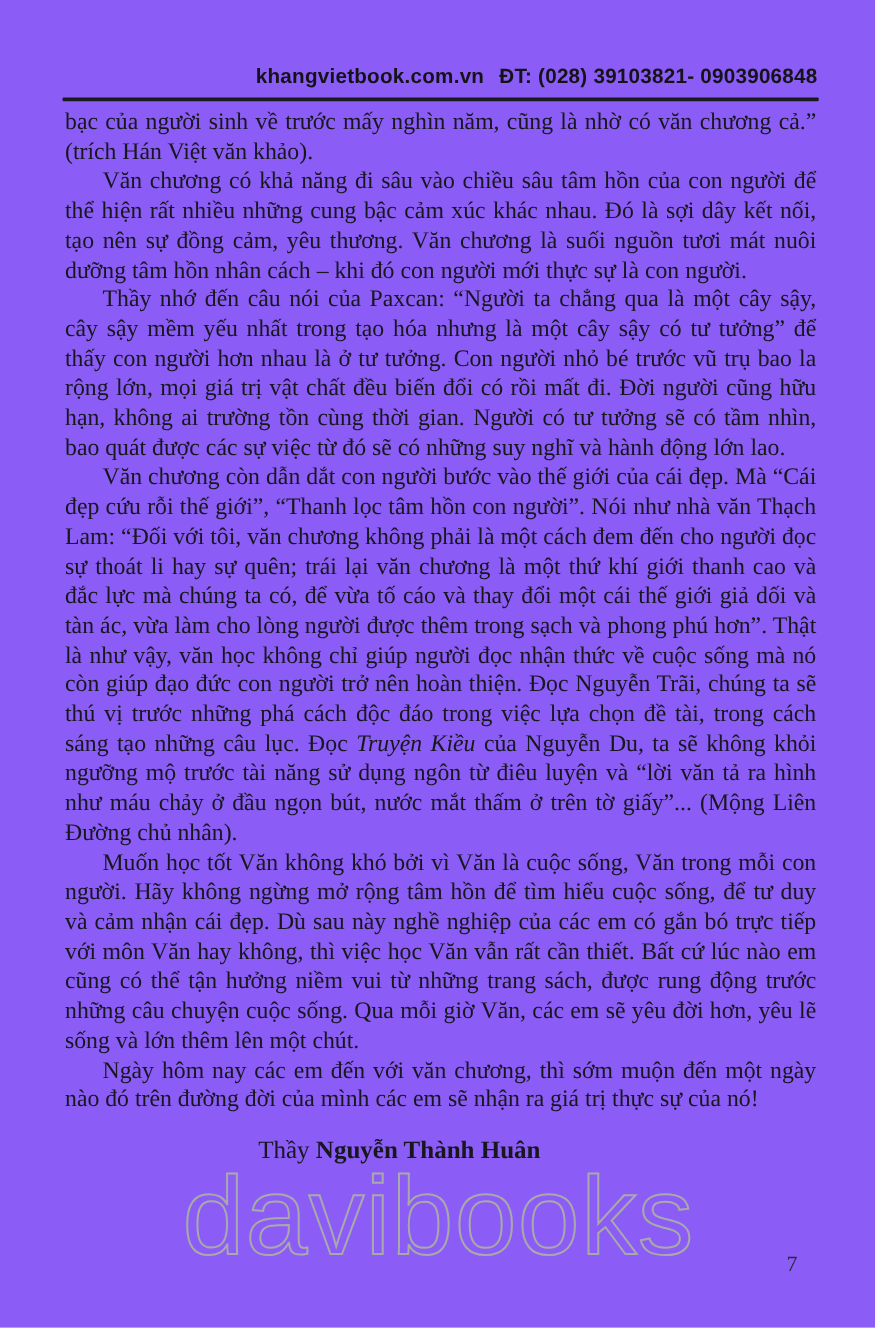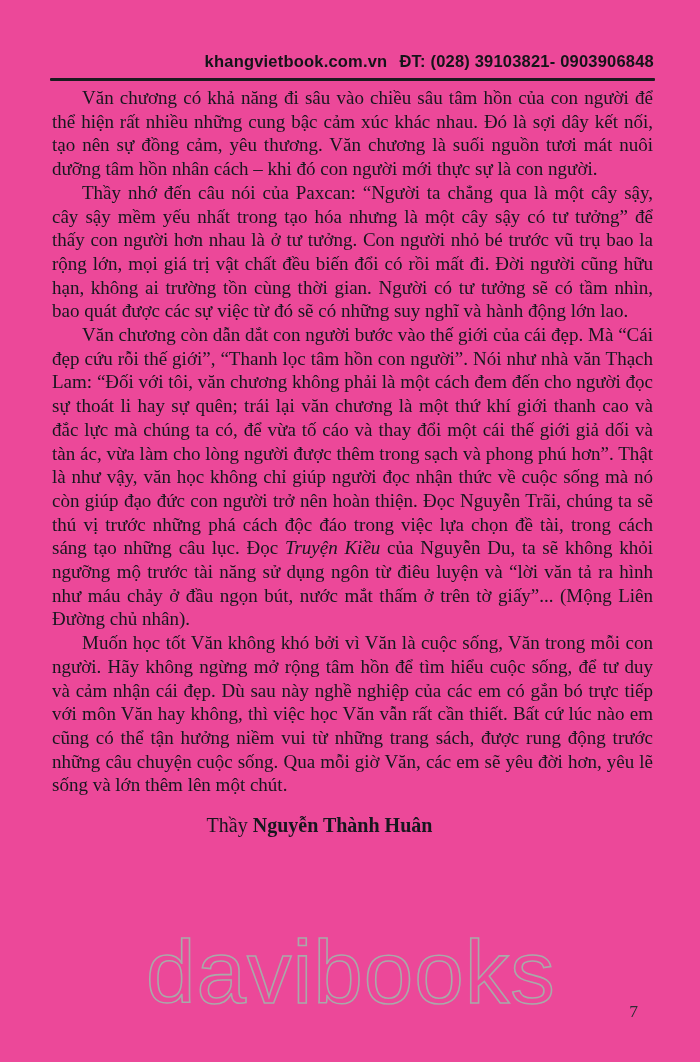--- a/index.html
+++ b/index.html
@@ -3,21 +3,21 @@
 <meta charset="utf-8">
 <style>
   html,body{margin:0;padding:0;}
   body{
     width:700px;height:1062px;
     background:#ffffff;
     font-family:"Liberation Serif","DejaVu Serif",serif;
     position:relative;overflow:hidden;
   }
   .page{
-    position:absolute;inset:0;background:#ec4899;
+    position:absolute;inset:0;background:#8b5cf6;
   }
   .header{
     position:absolute;top:52px;left:52px;right:46px;
     text-align:right;
     font-family:"Liberation Sans","DejaVu Sans",sans-serif;
     font-weight:bold;font-size:16.5px;color:#141418;
     letter-spacing:.2px;white-space:nowrap;
   }
   .header .phone{margin-left:12px;}
   .rule{
@@ -77,24 +77,26 @@
   </div>
 
   <div class="rule"></div>
 
   <div class="watermark">
     <div class="wm1">davibooks</div>
     <div class="wm2">Khát vọng tri thức</div>
   </div>
 
   <div class="body-text">
+    <p class="noindent">bạc của người sinh về trước mấy nghìn năm, cũng là nhờ có văn chương cả.” (trích Hán Việt văn khảo).</p>
     <p>Văn chương có khả năng đi sâu vào chiều sâu tâm hồn của con người để thể hiện rất nhiều những cung bậc cảm xúc khác nhau. Đó là sợi dây kết nối, tạo nên sự đồng cảm, yêu thương. Văn chương là suối nguồn tươi mát nuôi dưỡng tâm hồn nhân cách – khi đó con người mới thực sự là con người.</p>
     <p>Thầy nhớ đến câu nói của Paxcan: “Người ta chẳng qua là một cây sậy, cây sậy mềm yếu nhất trong tạo hóa nhưng là một cây sậy có tư tưởng” để thấy con người hơn nhau là ở tư tưởng. Con người nhỏ bé trước vũ trụ bao la rộng lớn, mọi giá trị vật chất đều biến đổi có rồi mất đi. Đời người cũng hữu hạn, không ai trường tồn cùng thời gian. Người có tư tưởng sẽ có tầm nhìn, bao quát được các sự việc từ đó sẽ có những suy nghĩ và hành động lớn lao.</p>
     <p><span>Văn chương còn dẫn dắt con người bước vào thế giới của cái đẹp. Mà “Cái đẹp cứu rỗi thế giới”, “Thanh lọc tâm hồn con người”. Nói như nhà văn Thạch Lam: “Đối với tôi, văn chương không phải là một cách đem đến cho người đọc sự thoát li hay sự quên; trái lại văn chương là một thứ khí giới thanh cao và đắc lực mà chúng ta có, để vừa tố cáo và thay đổi một cái thế giới giả dối và tàn ác, vừa làm cho lòng người được thêm trong sạch và phong phú hơn”. Thật là như vậy, văn học không chỉ giúp người đọc nhận thức về cuộc sống mà nó còn giúp đạo đức con người trở nên hoàn thiện. Đọc Nguyễn Trãi, chúng ta sẽ thú vị trước những phá cách độc đáo trong việc lựa chọn đề tài, trong cách sáng tạo những câu lục. Đọc </span><i>Truyện Kiều</i><span> của Nguyễn Du, ta sẽ không khỏi ngưỡng mộ trước tài năng sử dụng ngôn từ điêu luyện và “lời văn tả ra hình như máu chảy ở đầu ngọn bút, nước mắt thấm ở trên tờ giấy”... (Mộng Liên Đường chủ nhân).</span></p>
     <p>Muốn học tốt Văn không khó bởi vì Văn là cuộc sống, Văn trong mỗi con người. Hãy không ngừng mở rộng tâm hồn để tìm hiểu cuộc sống, để tư duy và cảm nhận cái đẹp. Dù sau này nghề nghiệp của các em có gắn bó trực tiếp với môn Văn hay không, thì việc học Văn vẫn rất cần thiết. Bất cứ lúc nào em cũng có thể tận hưởng niềm vui từ những trang sách, được rung động trước những câu chuyện cuộc sống. Qua mỗi giờ Văn, các em sẽ yêu đời hơn, yêu lẽ sống và lớn thêm lên một chút.</p>
+    <p>Ngày hôm nay các em đến với văn chương, thì sớm muộn đến một ngày nào đó trên đường đời của mình các em sẽ nhận ra giá trị thực sự của nó!</p>
 
     <div class="signature">
       <span>Thầy </span><b>Nguyễn Thành Huân</b>
     </div>
   </div>
 
   <div class="pagenum">7</div>
 
 </div>
 

